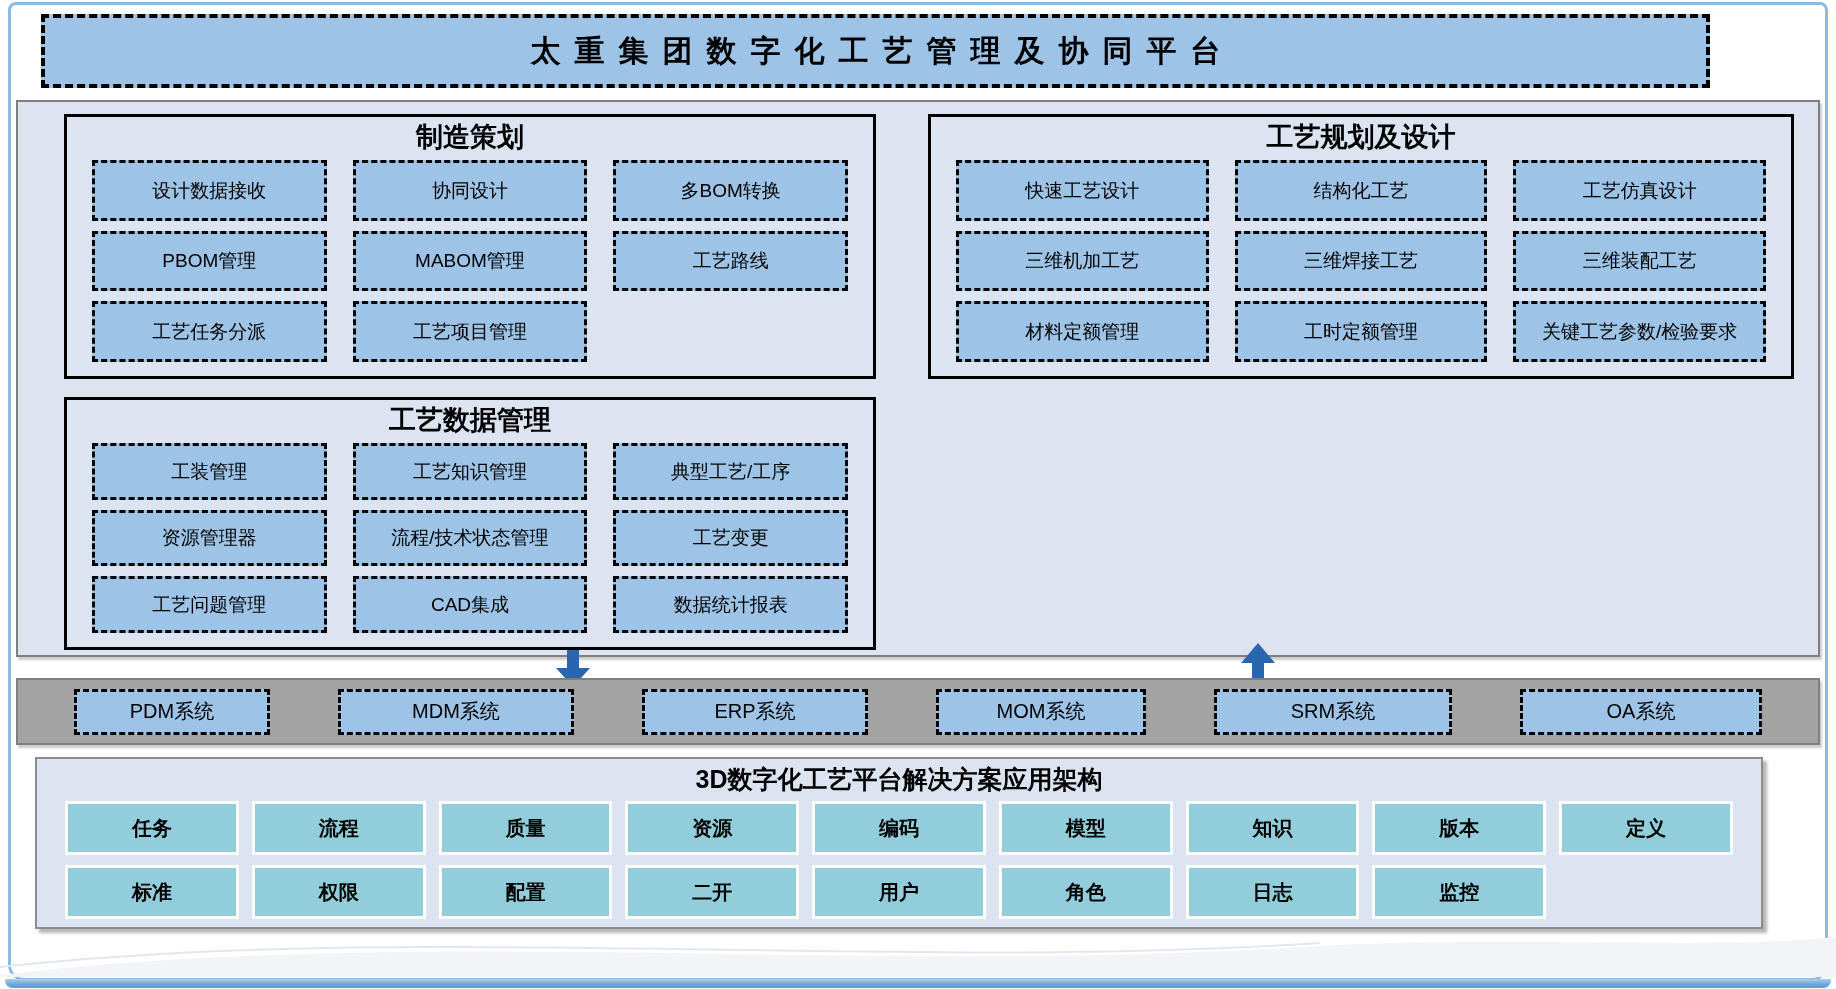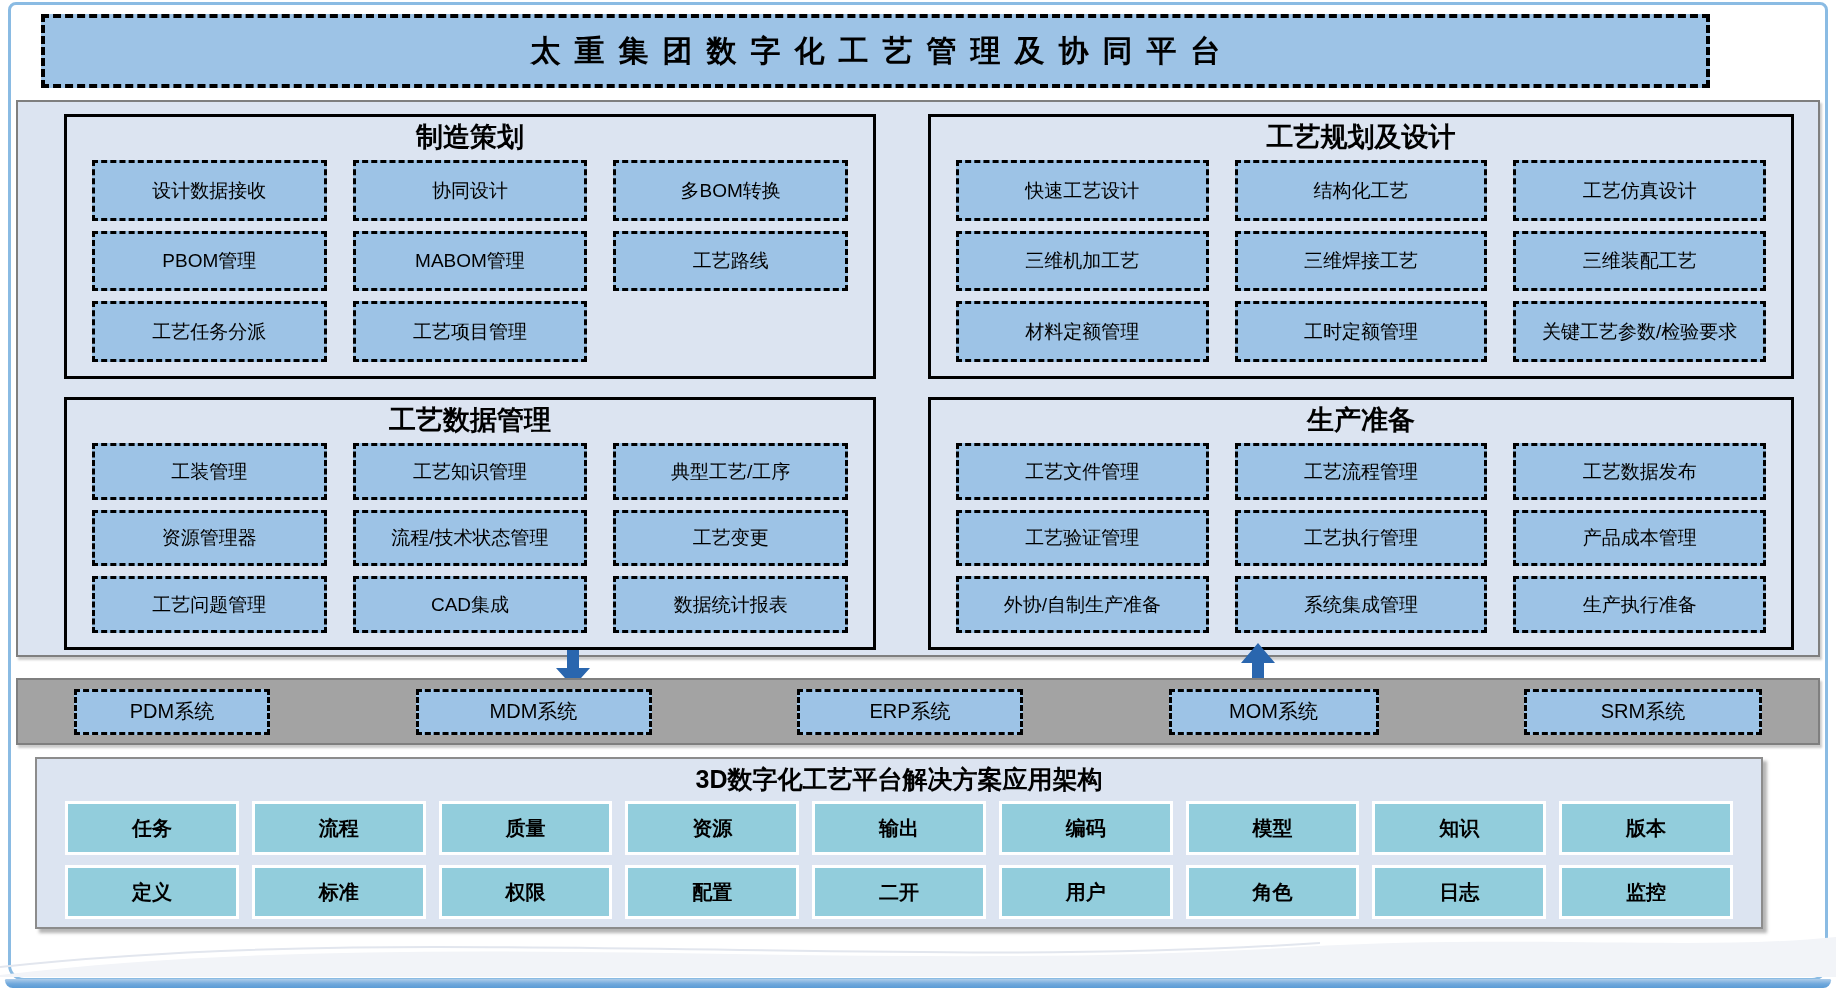--- a/index.html
+++ b/index.html
@@ -150,34 +150,20 @@
           <div class="module">典型工艺/工序</div>
           <div class="module">资源管理器</div>
           <div class="module">流程/技术状态管理</div>
           <div class="module">工艺变更</div>
           <div class="module">工艺问题管理</div>
           <div class="module">CAD集成</div>
           <div class="module">数据统计报表</div>
         </div>
       </div>
 
-      <div class="quadrant">
-        <div class="q-title">生产准备</div>
-        <div class="q-grid">
-          <div class="module">工艺文件管理</div>
-          <div class="module">工艺流程管理</div>
-          <div class="module">工艺数据发布</div>
-          <div class="module">工艺验证管理</div>
-          <div class="module">工艺执行管理</div>
-          <div class="module">产品成本管理</div>
-          <div class="module">外协/自制生产准备</div>
-          <div class="module">系统集成管理</div>
-          <div class="module">生产执行准备</div>
-        </div>
-      </div>
 
     </div>
   </div>
 
   <div class="arrow" style="left:556px;top:650px;">
     <svg width="34" height="37" viewBox="0 0 34 37">
       <polygon points="11,0 23,0 23,18 34,18 17,37 0,18 11,18" fill="#2A66AE"></polygon>
     </svg>
   </div>
   <div class="arrow" style="left:1241px;top:643px;">
@@ -185,30 +171,30 @@
       <polygon points="17,0 34,20 23,20 23,41 11,41 11,20 0,20" fill="#2A66AE"></polygon>
     </svg>
   </div>
 
   <div class="systems">
     <div class="system-box" style="width:196px">PDM系统</div>
     <div class="system-box" style="width:236px">MDM系统</div>
     <div class="system-box">ERP系统</div>
     <div class="system-box" style="width:210px">MOM系统</div>
     <div class="system-box" style="width:238px">SRM系统</div>
+    <div class="system-box" style="width:242px">OA系统</div>
   </div>
 
   <div class="bottom-panel">
     <div class="bp-title">3D数字化工艺平台解决方案应用架构</div>
     <div class="bp-grid">
       <div class="cap">任务</div>
       <div class="cap">流程</div>
       <div class="cap">质量</div>
       <div class="cap">资源</div>
-      <div class="cap">输出</div>
       <div class="cap">编码</div>
       <div class="cap">模型</div>
       <div class="cap">知识</div>
       <div class="cap">版本</div>
       <div class="cap">定义</div>
       <div class="cap">标准</div>
       <div class="cap">权限</div>
       <div class="cap">配置</div>
       <div class="cap">二开</div>
       <div class="cap">用户</div>

